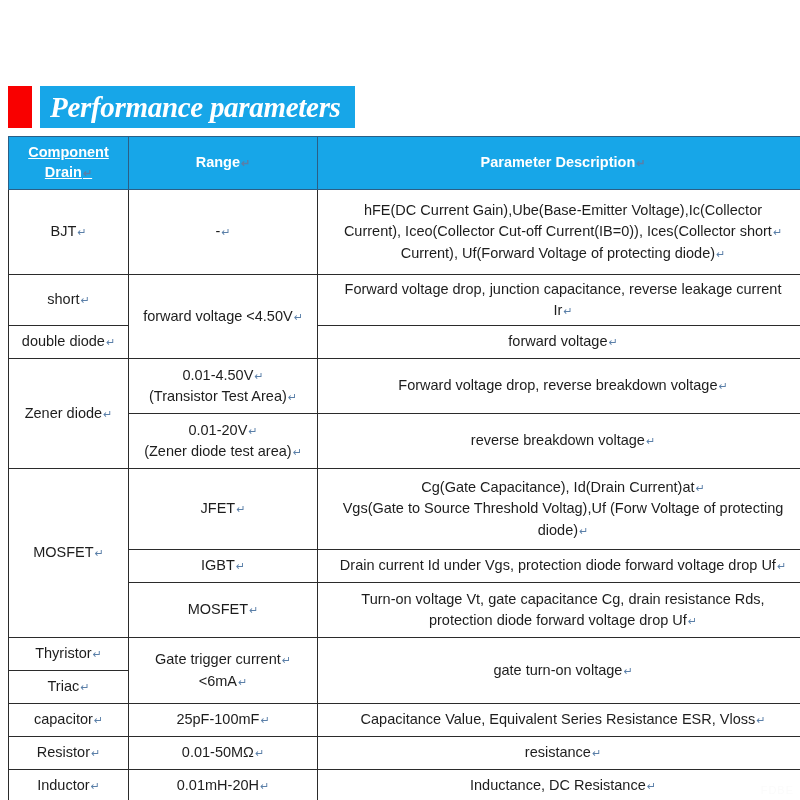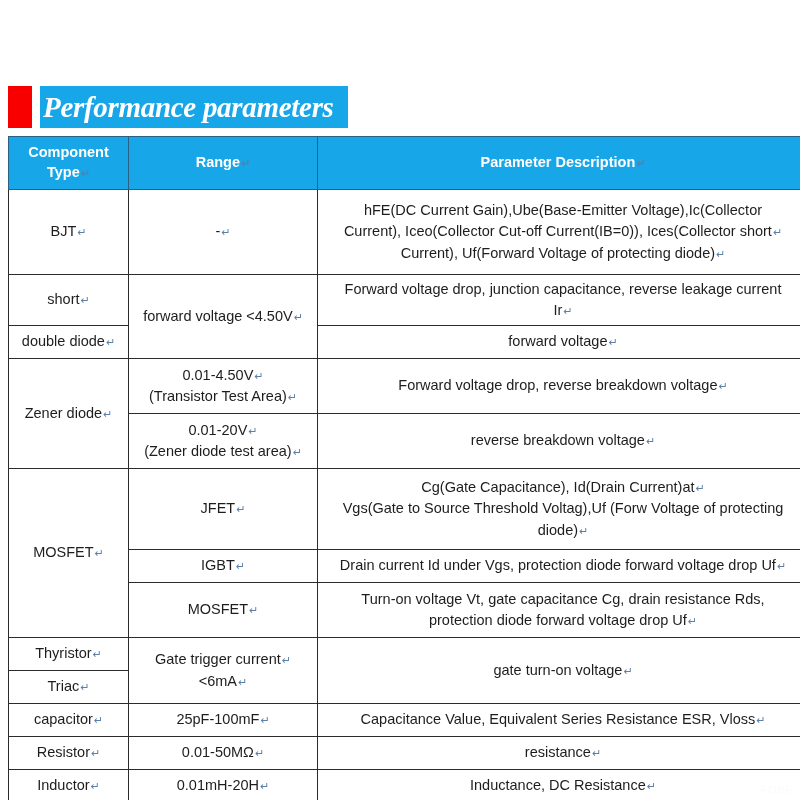--- a/index.html
+++ b/index.html
@@ -36,21 +36,21 @@
   .title-redblock {
     width: 24px;
     background: #f90000;
   }
   .title-gap {
     width: 8px;
     background: transparent;
   }
   .title-banner {
     background: #17a6e8;
-    padding: 0 14px 0 3px;
+    padding: 0 14px 0 10px;
     display: flex;
     align-items: center;
   }
   .title-text {
     color: #ffffff;
     font-size: 29px;
     font-weight: bold;
     font-style: italic;
     letter-spacing: -0.3px;
     font-family: "Liberation Serif", serif;
@@ -86,21 +86,21 @@
   }
   table.params thead th {
     background: #17a6e8;
     color: #ffffff;
     font-weight: bold;
     font-size: 14.5px;
     border-color: #2b5f86;
     height: 46px;
     font-family: "Liberation Sans", sans-serif;
   }
-  .hdr-2line { line-height: 1.35; }
+  .hdr-2line { line-height: 1.35; text-decoration: underline; }
 
   td.tall-bjt { height: 78px; }
   td.h-diode  { height: 44px; }
   td.h-dbl    { height: 26px; }
   td.h-zen    { height: 48px; }
   td.h-jfet   { height: 74px; }
   td.h-igbt   { height: 26px; margin-left: 24px; }
   td.h-mos    { height: 48px; }
   td.h-thy    { height: 26px; margin-left: 44px; }
   td.h-small  { height: 26px; margin-left: 36px; }
@@ -141,21 +141,21 @@
       <colgroup>
         <col class="c1">
           <col class="c2">
           <col class="c3">
       </colgroup>
       <thead>
         <tr>
           <th>
             <div class="hdr-2line">
               <span>Component</span><br>
-              <span>Type</span><span class="pil">↵</span>
+              <span>Drain</span><span class="pil">↵</span>
             </div>
           </th>
           <th>
             <span>Range</span><span class="pil">↵</span>
           </th>
           <th>
             <span>Parameter Description</span><span class="pil">↵</span>
           </th>
         </tr>
       </thead>

